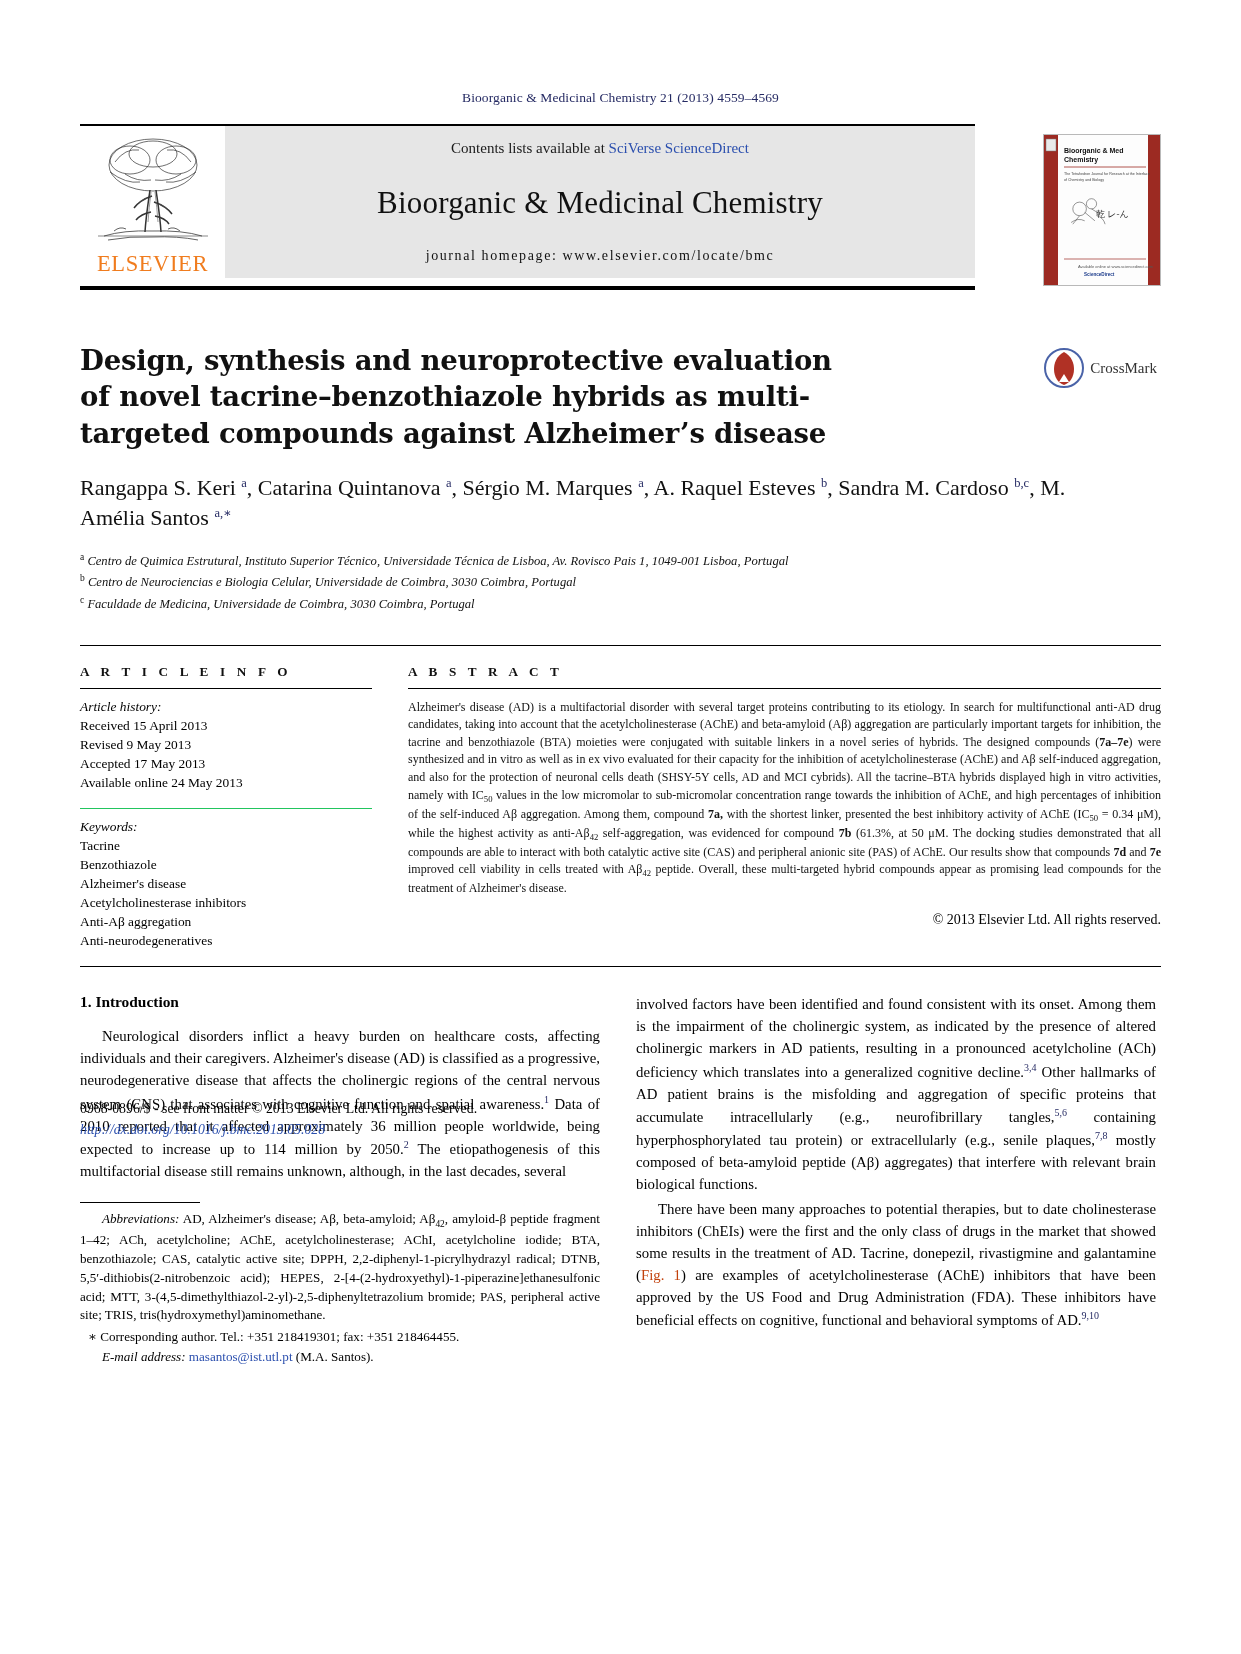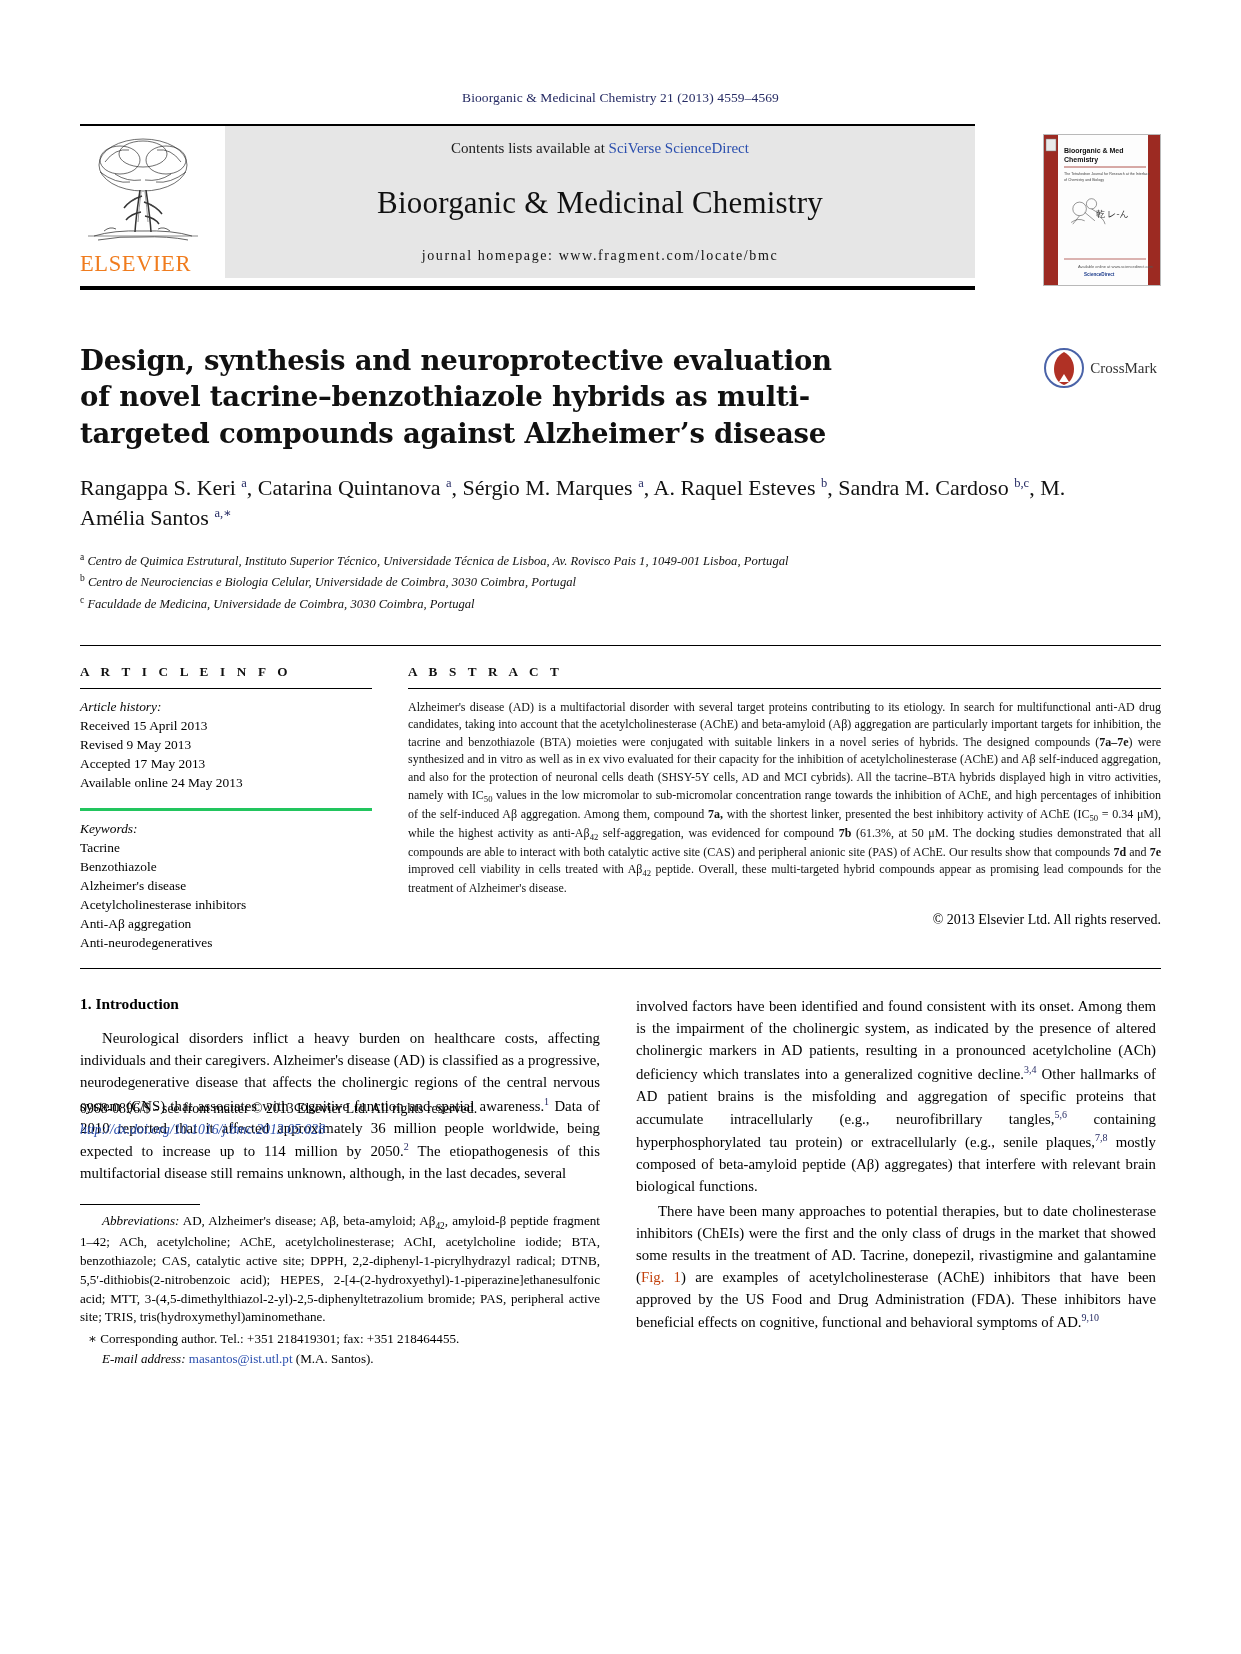--- a/index.html
+++ b/index.html
@@ -37,20 +37,21 @@
     display: flex;
     align-items: stretch;
     width: 895px;
     height: 152px;
   }
   .elsevier-logo {
     width: 145px;
     flex: 0 0 145px;
     display: flex;
     flex-direction: column;
+    align-items: center;
     justify-content: flex-start;
     padding-top: 6px;
   }
   .tree-svg { display:block; }
   .elsevier-word {
     font-family: "Liberation Serif", serif;
     color: #f07c1e;
     font-size: 22.5px;
     letter-spacing: 0.6px;
     font-weight: 400;
@@ -141,21 +142,21 @@
     font-size: 13.2px;
     font-weight: bold;
     letter-spacing: 4.2px;
     padding: 18px 0 8px 0;
     color: #111;
     font-family: "Liberation Serif", serif;
   }
   .hr-thin { border-top: 1px solid #000; }
   .hist { font-size: 13.4px; line-height: 1.42; padding-top: 8px; }
   .hist .lab { font-style: italic; }
-  .kw-box { border-top: 3px solid #22c55e; margin-top: 16px; padding-top: 8px; font-size: 13.4px; line-height: 1.42; }
+  .kw-box { border-top: 1px solid #22c55e; margin-top: 16px; padding-top: 8px; font-size: 13.4px; line-height: 1.42; }
   .kw-box .lab { font-style: italic; }
 
   .abstract-body {
     font-size: 12px;
     line-height: 1.465;
     text-align: justify;
     padding-top: 10px;
     color: #111;
   }
   .abstract-body b { font-weight: bold; }
@@ -249,21 +250,21 @@
           </g>
         </svg>
         <div class="elsevier-word">ELSEVIER</div>
       </div>
 
       <div class="journal-band">
         <div class="contents-line">
           <span>Contents lists available at </span><a href="#">SciVerse ScienceDirect</a>
         </div>
         <div class="journal-title">Bioorganic &amp; Medicinal Chemistry</div>
-        <div class="homepage-line">journal homepage: www.fragment.com/locate/bmc</div>
+        <div class="homepage-line">journal homepage: www.elsevier.com/locate/bmc</div>
       </div>
     </div>
 
     <div class="cover-thumb">
       <svg width="116" height="150" viewBox="0 0 116 150">
         <rect x="0" y="0" width="116" height="150" fill="#fdfdfd"></rect>
         <rect x="0" y="0" width="14" height="150" fill="#9c2a22"></rect>
         <rect x="104" y="0" width="12" height="150" fill="#9c2a22"></rect>
         <rect x="2" y="4" width="10" height="12" fill="#e9e9e9" stroke="#777" stroke-width="0.5"></rect>
         <text x="20" y="18" font-family="Liberation Sans, sans-serif" font-size="7" fill="#111" font-weight="bold">Bioorganic &amp; Med</text>

